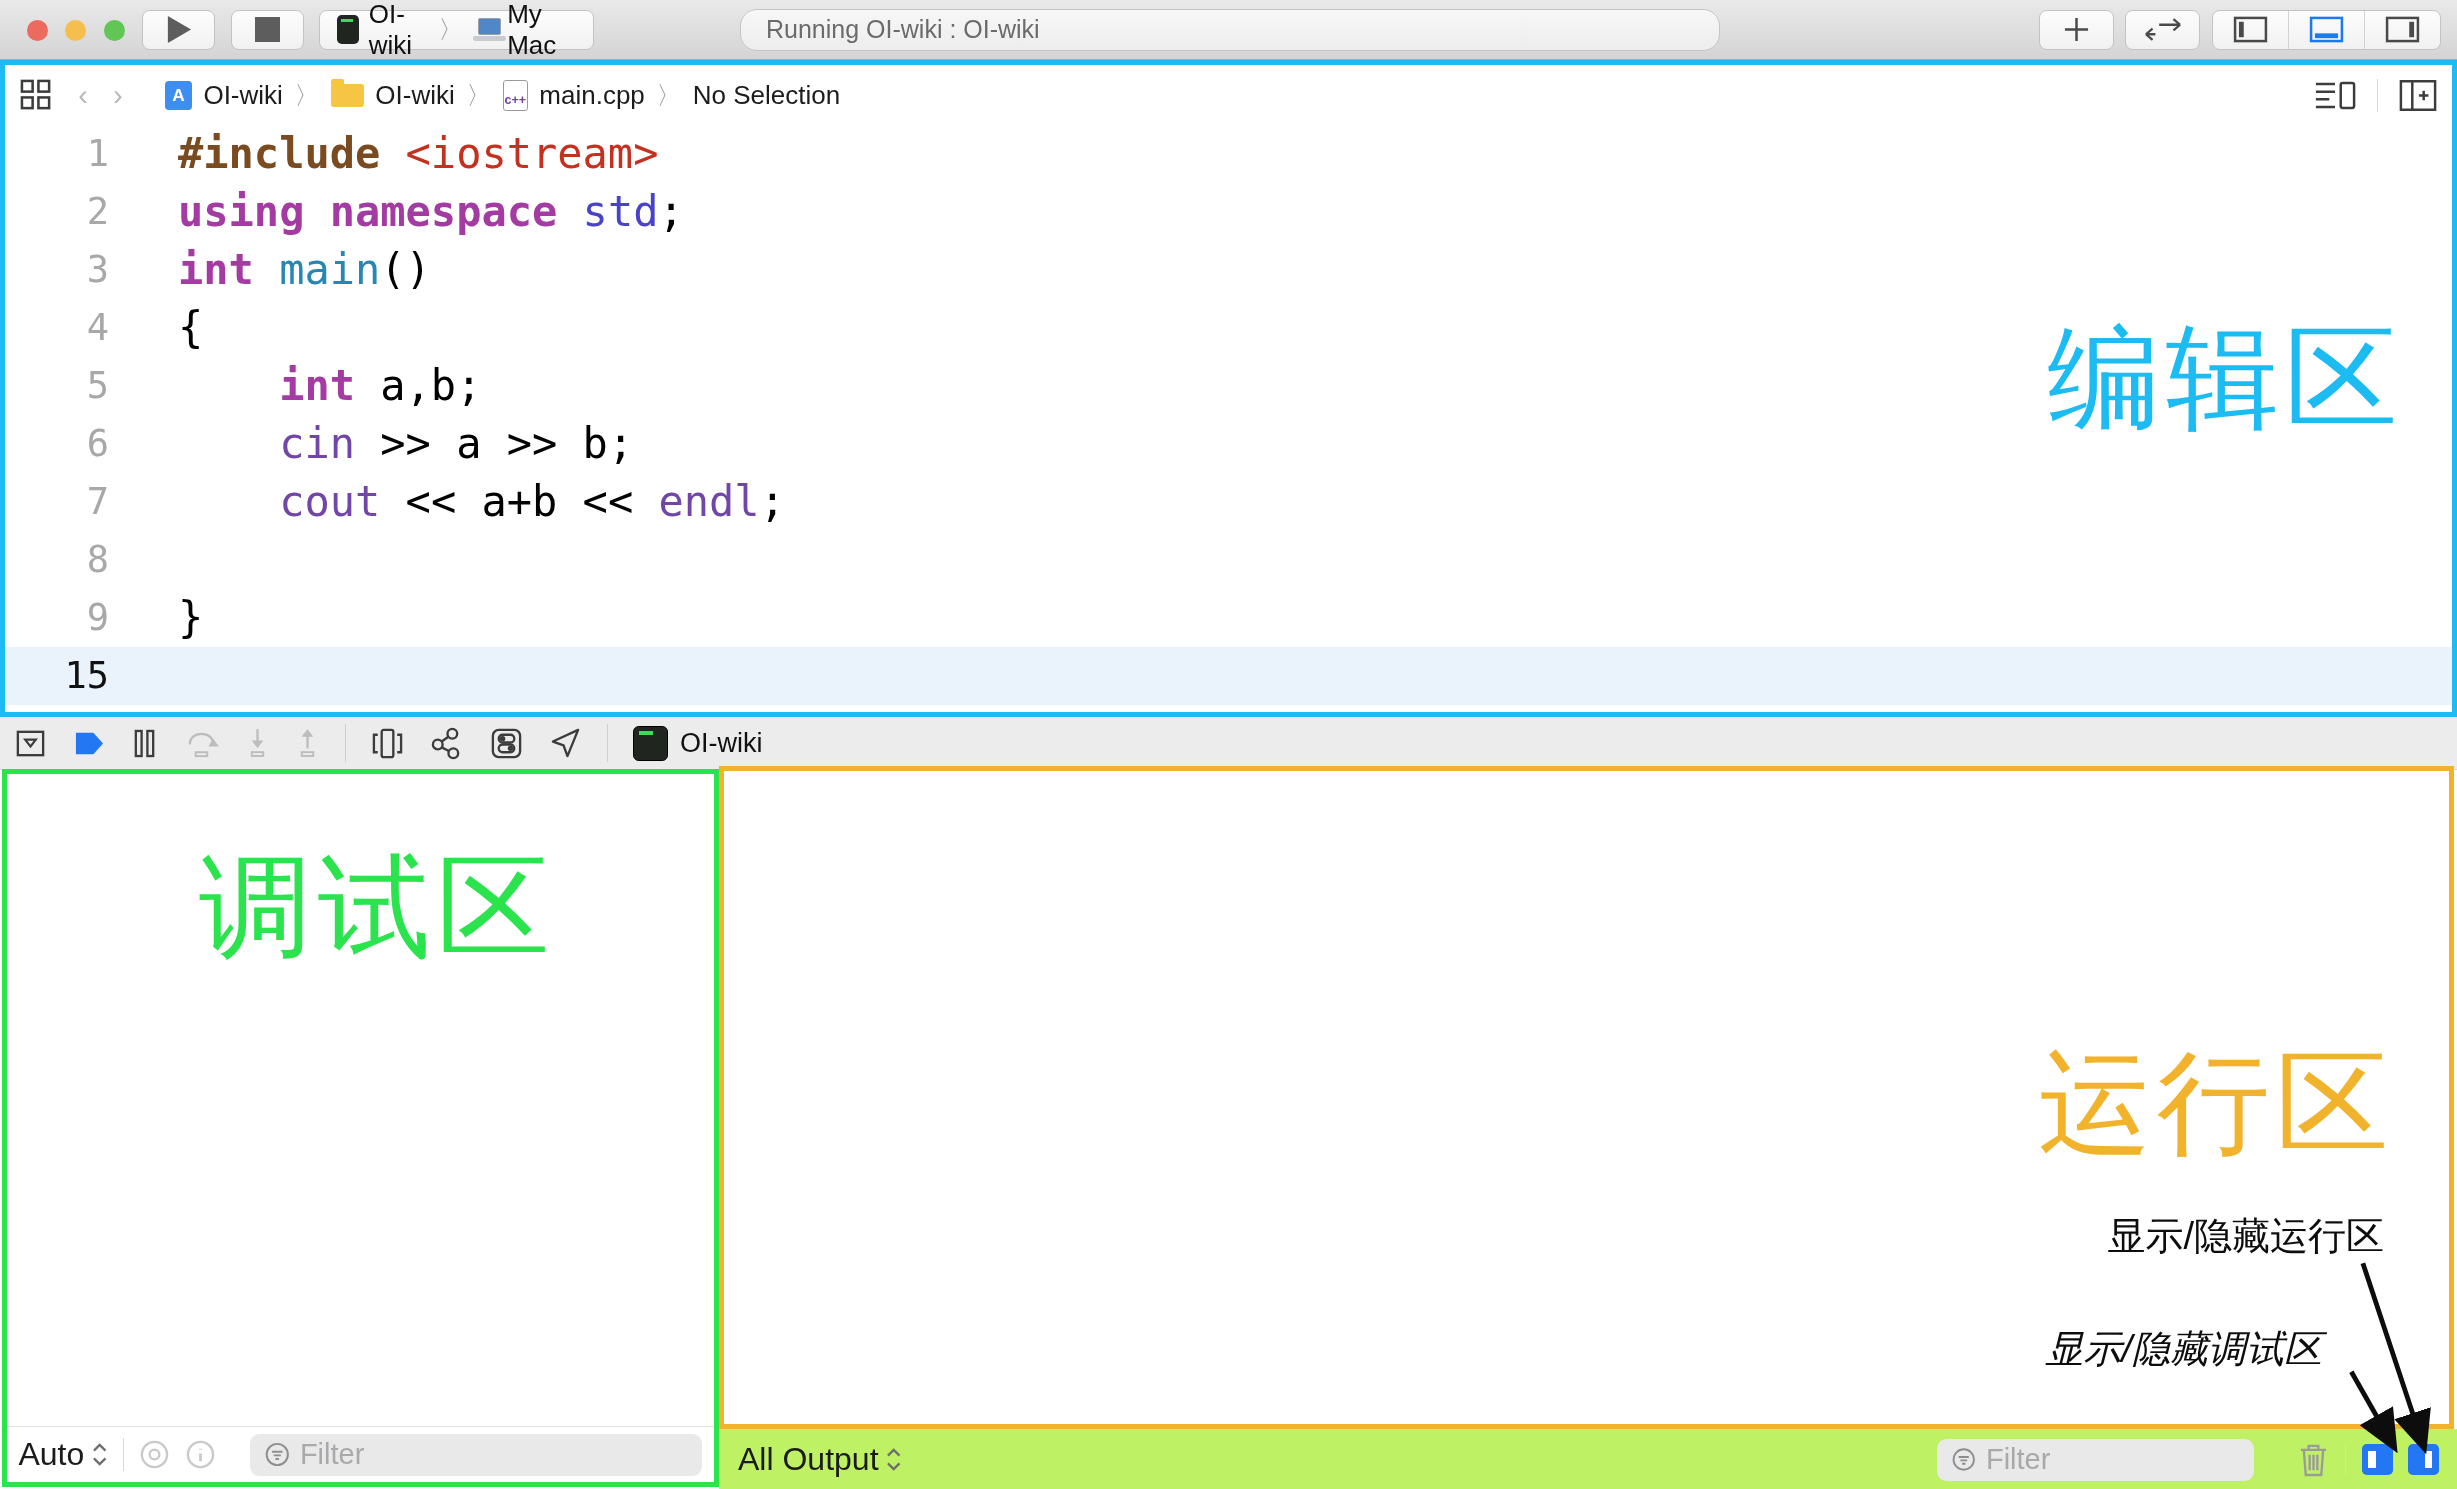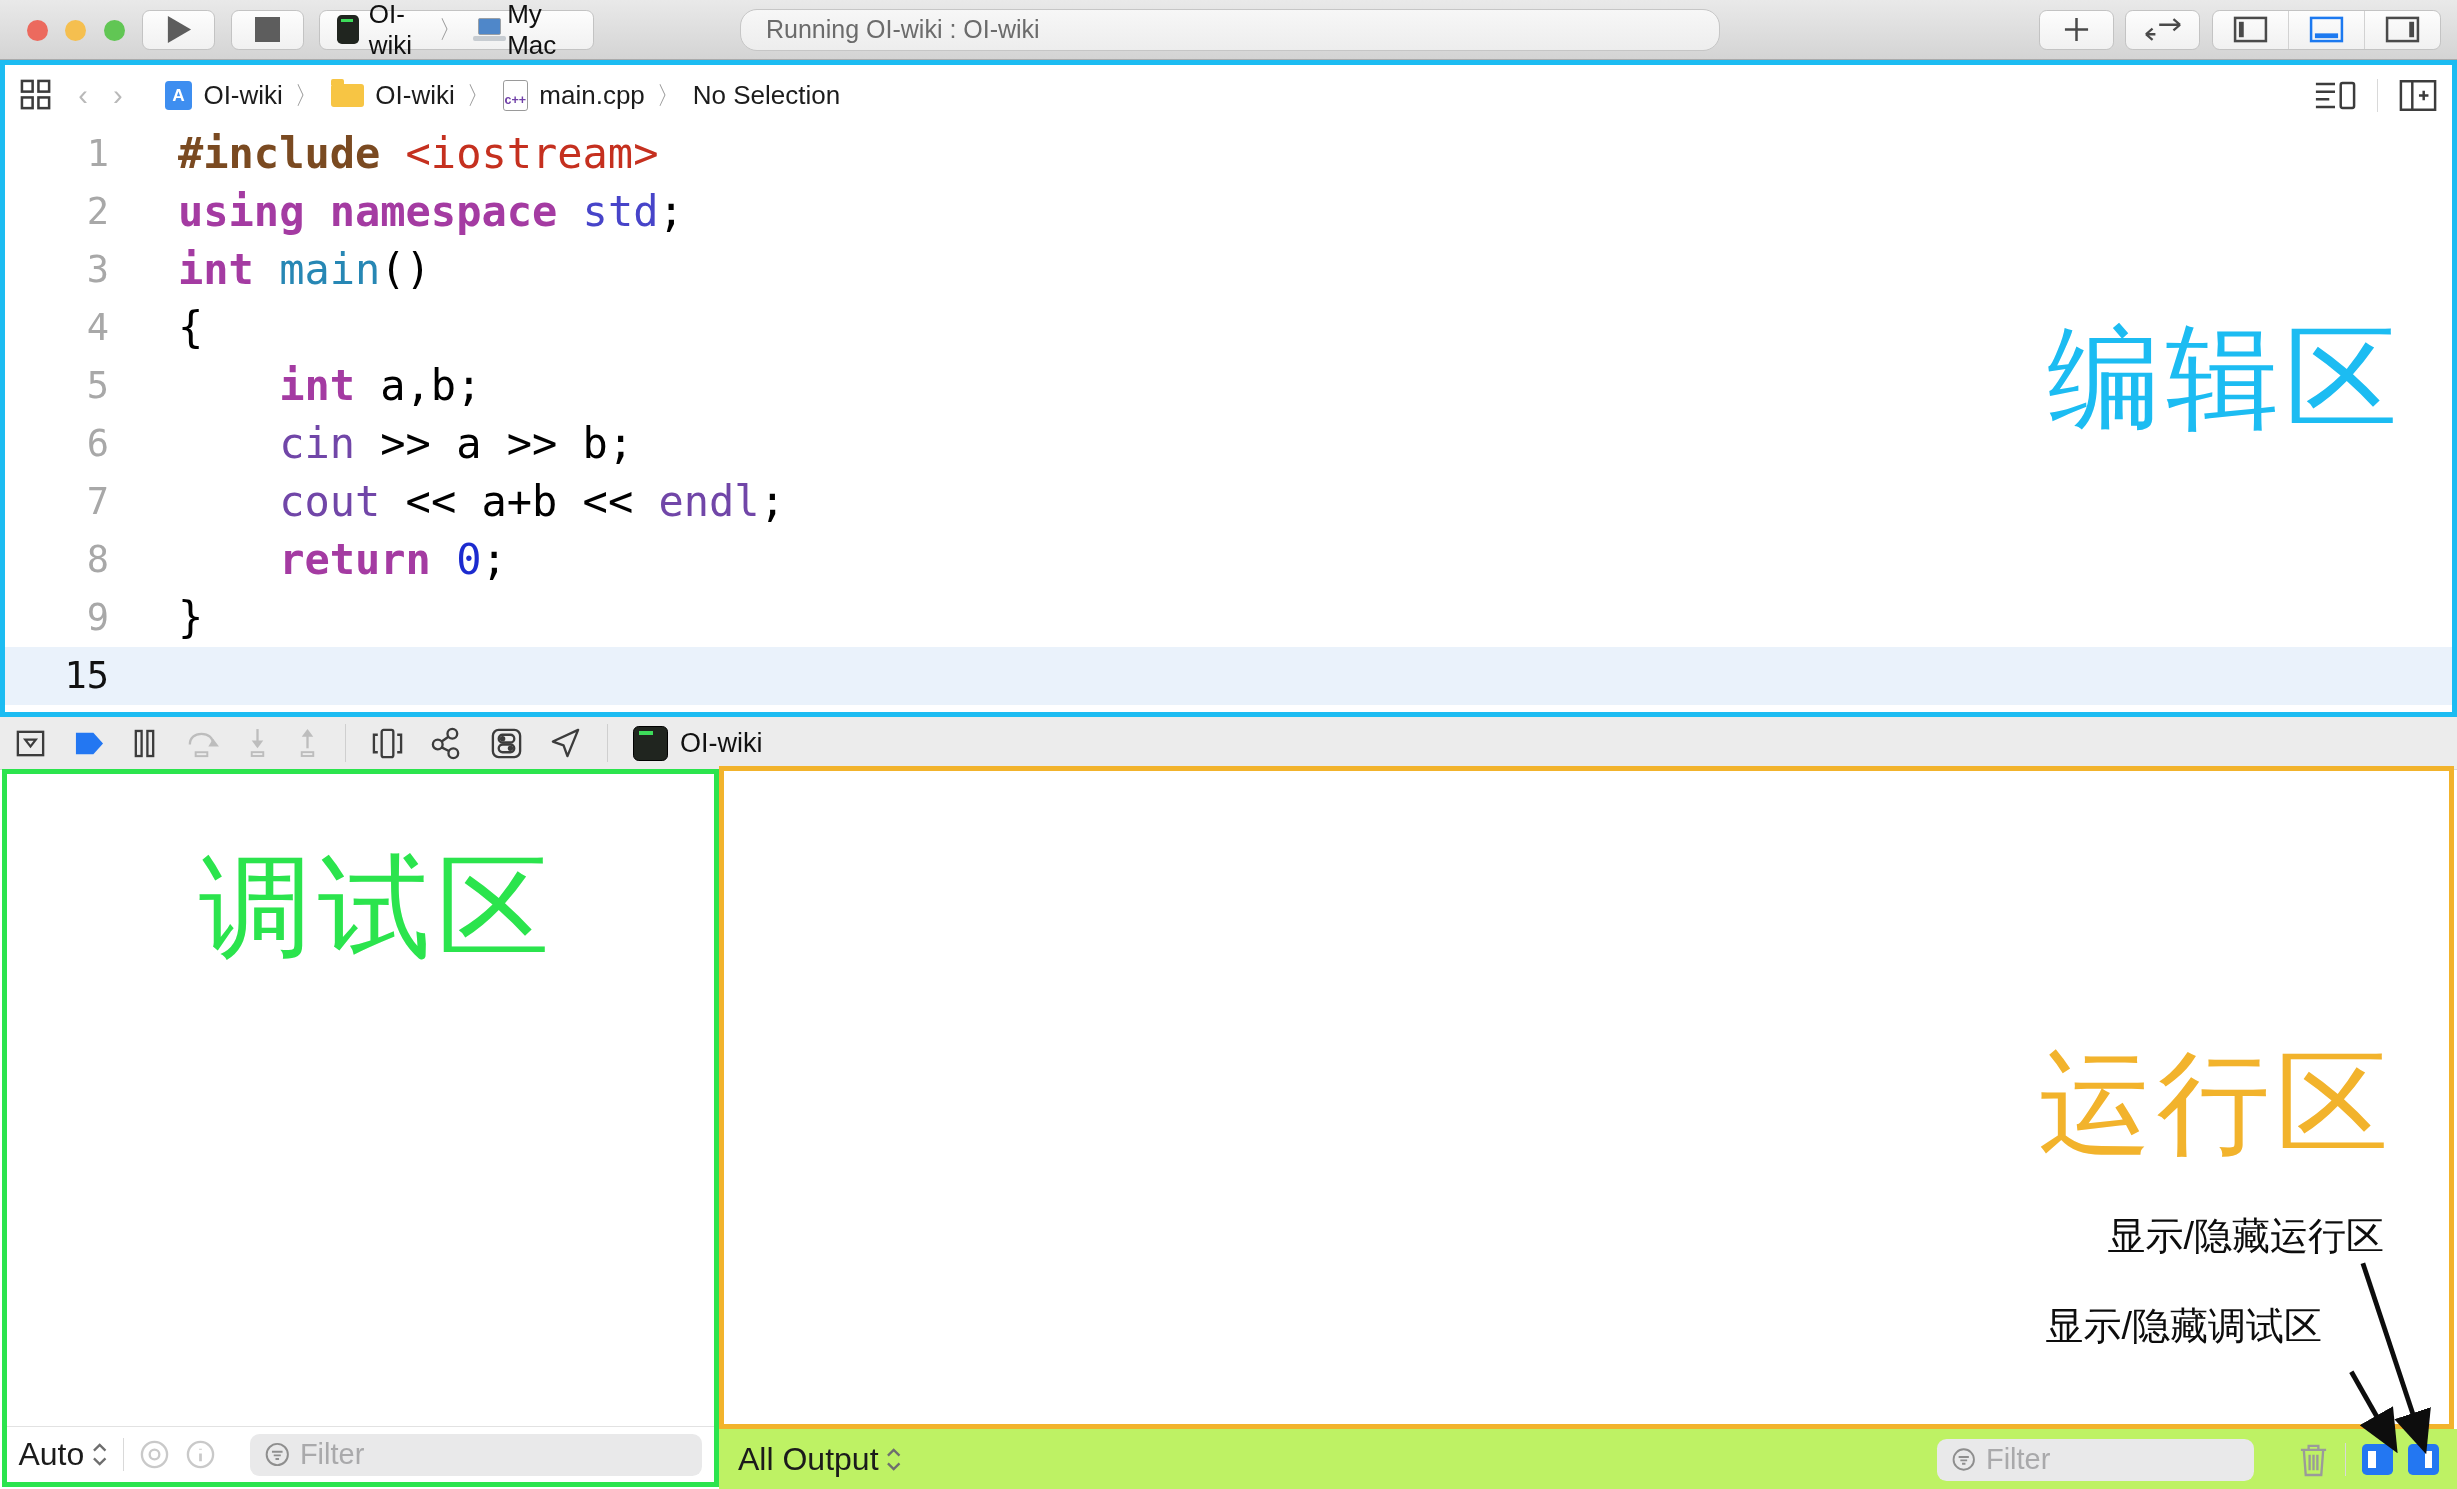--- a/index.html
+++ b/index.html
@@ -78,21 +78,21 @@
   .vars-bar { position:absolute; left:0; bottom:0; width:100%; height:56px; border-top:1px solid #e2e2e2;
     display:flex; align-items:center; gap:15.4px; padding:0 11.5px; background:#fff; }
   .scope { display:flex; align-items:center; gap:7.7px; font-size:32px; color:#1b1b1b; }
 
   .run-box { position:absolute; left:719px; top:766px; width:1735px; height:663px;
     border:5.8px solid var(--orange); background:#fff; }
   .run-label { position:absolute; left:1314px; top:257px; font-size:113px; color:var(--orange);
     letter-spacing:5.8px; white-space:nowrap; }
   .note { position:absolute; font-size:38px; color:#0d0d0d; white-space:nowrap; }
   .note.run { right:65px; top:440px; }
-  .note.dbg { right:127px; top:530px; }
+  .note.dbg { right:127px; top:553px;font-style:italic; }
 
   .console-bar { position:absolute; left:719px; top:1429px; width:1739px; height:61px; background:#bef264;
     display:flex; align-items:center; gap:15.4px; padding:0 19px; }
 
   .pill { height:42px; background:#e9e9ea; border-radius:9.6px; display:flex; align-items:center;
     gap:9.6px; padding:0 13.4px; }
   .pill input { border:none; background:transparent; outline:none; font-size:29px; width:100%;
     color:#333; font-family:inherit; }
   .pill input::placeholder { color:#a9a9ab; }
   .pill.vars { margin-left:auto; width:452px; }
@@ -215,21 +215,21 @@
       </span>
     </div>
     <div class="code-area" id="code-lines">
         <div class="code-row"><span class="ln">1</span><span class="code-text"><span class="tok-b" style="color: rgb(122, 74, 33);">#include </span><span style="color: rgb(197, 48, 31);">&lt;iostream&gt;</span></span></div>
         <div class="code-row"><span class="ln">2</span><span class="code-text"><span class="tok-b" style="color: rgb(164, 59, 162);">using namespace</span><span style="color: rgb(0, 0, 0);"> </span><span style="color: rgb(71, 68, 201);">std</span><span style="color: rgb(0, 0, 0);">;</span></span></div>
         <div class="code-row"><span class="ln">3</span><span class="code-text"><span class="tok-b" style="color: rgb(164, 59, 162);">int</span><span style="color: rgb(0, 0, 0);"> </span><span style="color: rgb(39, 135, 180);">main</span><span style="color: rgb(0, 0, 0);">()</span></span></div>
         <div class="code-row"><span class="ln">4</span><span class="code-text"><span style="color: rgb(0, 0, 0);">{</span></span></div>
         <div class="code-row"><span class="ln">5</span><span class="code-text"><span style="color: rgb(0, 0, 0);">    </span><span class="tok-b" style="color: rgb(164, 59, 162);">int</span><span style="color: rgb(0, 0, 0);"> a,b;</span></span></div>
         <div class="code-row"><span class="ln">6</span><span class="code-text"><span style="color: rgb(0, 0, 0);">    </span><span style="color: rgb(113, 70, 168); margin-top: 40px;">cin</span><span style="color: rgb(0, 0, 0);"> &gt;&gt; a &gt;&gt; b;</span></span></div>
         <div class="code-row"><span class="ln">7</span><span class="code-text"><span style="color: rgb(0, 0, 0);">    </span><span style="color: rgb(113, 70, 168);">cout</span><span style="color: rgb(0, 0, 0);"> &lt;&lt; a+b &lt;&lt; </span><span style="color: rgb(113, 70, 168);">endl</span><span style="color: rgb(0, 0, 0);">;</span></span></div>
-        <div class="code-row"><span class="ln">8</span><span class="code-text"><span style="color: rgb(0, 0, 0);">    </span><span class="tok-b" style="color: rgb(164, 59, 162);">return</span><span style="color: rgb(0, 0, 0);"> </span><span style="color: rgb(28, 43, 207);">0</span><span style="color: rgb(0, 0, 0);">;</span></span></div>
+        <div class="code-row"><span class="ln">8</span></div>
         <div class="code-row"><span class="ln">9</span><span class="code-text"><span style="color: rgb(0, 0, 0);">}</span></span></div>
         <div class="code-row hl"><span class="ln">15</span><span class="code-text"></span></div>
       </div>
     <div class="editor-label">编辑区</div>
   </div>
 
   <div class="debugbar">
     <svg class="ic" width="35" height="35" viewBox="0 0 36 36">
       <rect x="5" y="6" width="26" height="24" fill="none" stroke="#3c3c3c" stroke-width="2.4"></rect>
       <polygon points="12.5,14 23.5,14 18,21" fill="none" stroke="#3c3c3c" stroke-width="2.2"></polygon>

